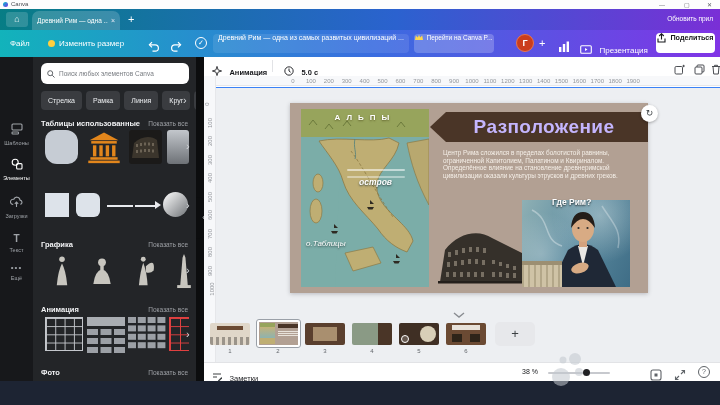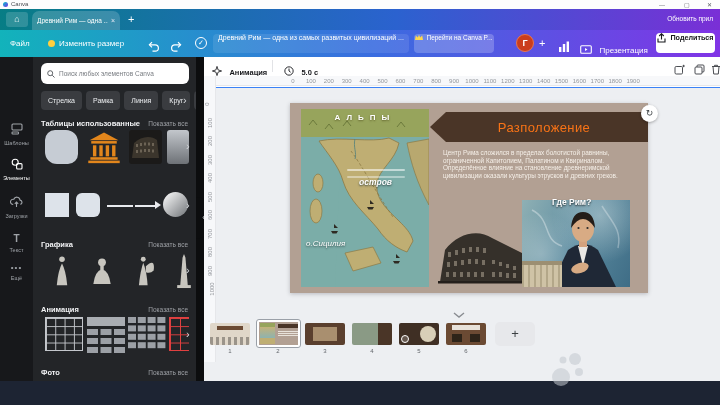--- a/index.html
+++ b/index.html
@@ -68,21 +68,21 @@
   .vruler{left:204px;top:76px;width:12px;height:286px;background:#f7f8fa;border-right:1px solid #e6e7ea}
   .rh{position:absolute;top:2px;font-size:6px;color:#94979c;transform:translateX(-50%)}
   .rv{position:absolute;left:1px;font-size:6px;color:#94979c;transform:translateY(-50%) rotate(-90deg)}
   .slide{left:290px;top:103px;width:358px;height:190px;background:#b2a093;box-shadow:0 1px 4px rgba(50,50,60,.28)}
   .map{left:11px;top:6px;width:128px;height:178px;overflow:hidden}
   .map-alps{left:0;top:4px;width:128px;text-align:center;font-size:8px;font-weight:bold;color:#fff;letter-spacing:6px;text-shadow:0 1px 2px rgba(80,80,30,.8)}
   .map-blur{left:46px;top:60px;width:58px;height:2px;background:rgba(255,255,255,.55);border-radius:2px;box-shadow:0 7px 0 rgba(255,255,255,.4)}
   .map-pen{left:58px;top:68px;font-size:8.5px;font-weight:bold;font-style:italic;color:#fff;text-shadow:0 1px 2px rgba(40,60,60,.9)}
   .map-sic{left:5px;top:130px;font-size:8px;font-style:italic;color:#fff;text-shadow:0 1px 2px rgba(40,60,60,.9)}
   .ribbon{left:140px;top:9px;width:218px;height:30px;background:#4a3527;clip-path:polygon(0 50%,16px 0,100% 0,100% 100%,16px 100%);display:flex;align-items:center;justify-content:center}
-  .ribbon span{color:#f97316;font-size:13px;font-weight:normal;letter-spacing:.4px;padding-left:10px}
+  .ribbon span{color:#c4b5fd;font-size:19px;font-weight:bold;letter-spacing:.4px;padding-left:10px}
   .slide-body{left:153px;top:46px;width:182px;font-size:6.4px;line-height:7.6px;color:#f5efe8}
   .colo{left:146px;top:123px;width:92px;height:60px}
   .photo{left:232px;top:97px;width:108px;height:87px;overflow:hidden;
      background:radial-gradient(circle at 72% 18%,rgba(240,246,242,.38),transparent 45%),
                 radial-gradient(circle at 18% 62%,rgba(255,255,255,.25),transparent 40%),
                 linear-gradient(115deg,#8fb0b4,#5b8ba0 50%,#3f6d86)}
   .building{position:absolute;left:0;bottom:0;width:40px;height:26px;background:#cfc3a6;
      background-image:repeating-linear-gradient(90deg,#b3a789 0 2px,transparent 2px 6px);border-top:4px solid #9c8f72}
   .caption{left:262px;top:94px;font-size:8.5px;font-weight:bold;color:#fff;text-shadow:0 1px 2px rgba(0,0,0,.75);z-index:3}
   .refresh{left:641px;top:105px;width:17px;height:17px;border-radius:50%;background:#fff;box-shadow:0 1px 3px rgba(0,0,0,.3);color:#3c4043;font-size:9px;text-align:center;line-height:16px;z-index:5}
@@ -427,21 +427,21 @@
         <path d="M54,30 C52,38 56,44 54,50" stroke="#4f7f7c" fill="none" stroke-width=".8"></path>
         <g fill="#2e2a22">
             <path d="M30,122 h7 l-1.5,2.5 h-4 Z M33,115 v7 M33,115 l4,4 h-4 Z"></path>
             <path d="M66,98 h7 l-1.5,2.5 h-4 Z M69,91 v7 M69,91 l4,4 h-4 Z"></path>
             <path d="M92,152 h7 l-1.5,2.5 h-4 Z M95,145 v7 M95,145 l4,4 h-4 Z"></path>
           </g>
       </svg>
       <span class="ab map-alps tx">АЛЬПЫ</span>
       <span class="ab map-blur"></span>
       <span class="ab map-pen tx">остров</span>
-      <span class="ab map-sic tx">о.Сицилия</span>
+      <span class="ab map-sic tx">о.Таблицы</span>
     </div>
 
     <div class="ab ribbon">
       <span>Разположение</span>
     </div>
 
     <div class="ab slide-body">Центр Рима сложился в пределах болотистой равнины, ограниченной Капитолием, Палатином и Квириналом. Определённое влияние на становление древнеримской цивилизации оказали культуры этрусков и древних греков.</div>
 
     <div class="ab colo">
       <svg width="92" height="60" viewBox="0 0 92 60">
@@ -531,20 +531,44 @@
     <div style="position:absolute;right:6px;bottom:3px;width:10px;height:8px;background:#2e2419"></div>
   </div>
   <span class="ab tnum" style="left:230px">1</span>
   <span class="ab tnum" style="left:278px">2</span>
   <span class="ab tnum" style="left:325px">3</span>
   <span class="ab tnum" style="left:372px">4</span>
   <span class="ab tnum" style="left:419px">5</span>
   <span class="ab tnum" style="left:466px">6</span>
   <div class="ab addpage">+</div>
 
+  <div class="ab notes">
+    <div class="ab" style="left:8px;top:4px">
+      <svg width="10" height="10" viewBox="0 0 10 10" style="vertical-align:-1px">
+          <path d="M1,2 H9 M1,5 H5" stroke="#3c4043" stroke-width="1.1"></path>
+          <path d="M6,8.5 L9.5,5 L10.5,6 L7,9.5 L5.8,9.7 Z" fill="#3c4043"></path>
+        </svg>
+      <span class="notes-label" style="margin-left:3px">Заметки</span>
+    </div>
+    <span class="ab zoomtxt tx" style="left:318px;top:5px">38 %</span>
+    <div class="slider"></div>
+    <div class="knob"></div>
+    <div class="ab" style="left:446px;top:4px">
+      <svg width="12" height="12" viewBox="0 0 12 12">
+          <rect x="1" y="1" width="10" height="10" rx="2" stroke="#5f6368" fill="none" stroke-width="1.1"></rect>
+          <rect x="4.5" y="4.5" width="3" height="3" fill="#5f6368"></rect>
+        </svg>
+    </div>
+    <div class="ab" style="left:470px;top:4px">
+      <svg width="12" height="12" viewBox="0 0 12 12">
+          <path d="M7.5,1.5 H10.5 V4.5 M10.5,1.5 L7,5 M4.5,10.5 H1.5 V7.5 M1.5,10.5 L5,7" stroke="#5f6368" fill="none" stroke-width="1.1"></path>
+        </svg>
+    </div>
+    <div class="helpq">?</div>
+  </div>
 
   <div class="ab taskbar">
     
     
     
     
 
     
     
     

